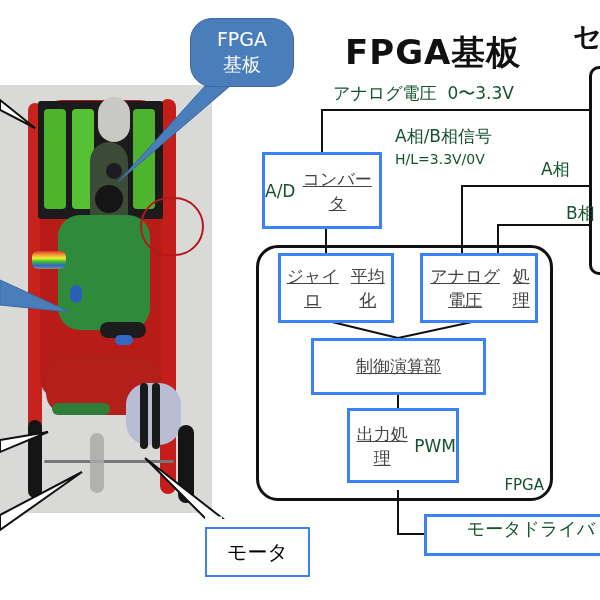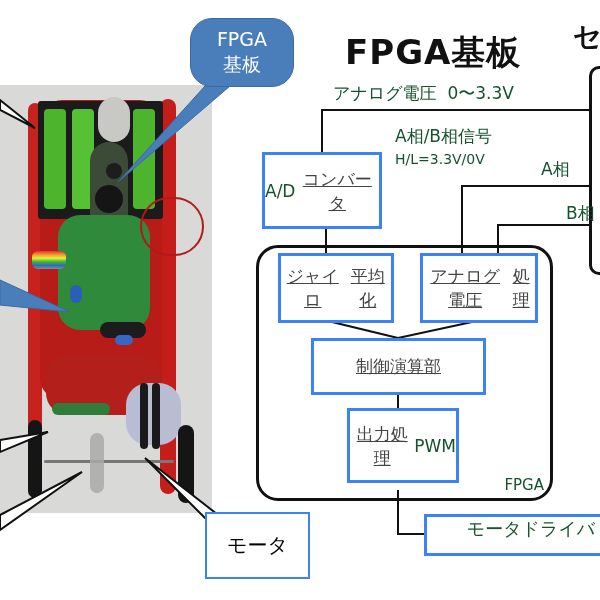--- a/index.html
+++ b/index.html
@@ -85,21 +85,21 @@
   <line x1="398" y1="394" x2="398" y2="416" stroke="#111" stroke-width="2"></line>
 
   <polyline points="398,490 398,534 424,534" fill="none" stroke="#111" stroke-width="2"></polyline>
 </svg>
 
 <div class="abs" style="left:190px;top:18px;width:104px;height:69px;background:#4a7ebb;border:1px solid #3a6aa0;box-sizing:border-box;color:#fff;font-size:19px;line-height:25px;text-align:center;padding-top:8px;">
   <div>FPGA</div>
   <div>基板</div>
 </div>
 
-<div class="box" style="left:205px;top:512px;width:105px;height:67px;border-width:2px;font-size:20px;text-align:right;">
+<div class="box" style="left:205px;top:527px;width:105px;height:50px;border-width:2px;font-size:20px;text-align:right;">
   <span>モータ</span>
 </div>
 
 <div class="abs" style="left:345px;top:30px;font-size:34px;font-weight:bold;color:#111;letter-spacing:1px;">FPGA基板</div>
 <div class="abs" style="left:573px;top:18px;font-size:28px;font-weight:bold;color:#111;">セ</div>
 
 <div class="abs" style="left:589px;top:66px;width:20px;height:209px;border:3px solid #111;box-sizing:border-box;background:#fff;"></div>
 
 <div class="abs lbl-dark" style="left:333px;top:82px;font-size:17px;white-space:pre;">アナログ電圧  0〜3.3V</div>
 <div class="abs lbl-dark" style="left:395px;top:125px;font-size:17px;">A相/B相信号</div>

